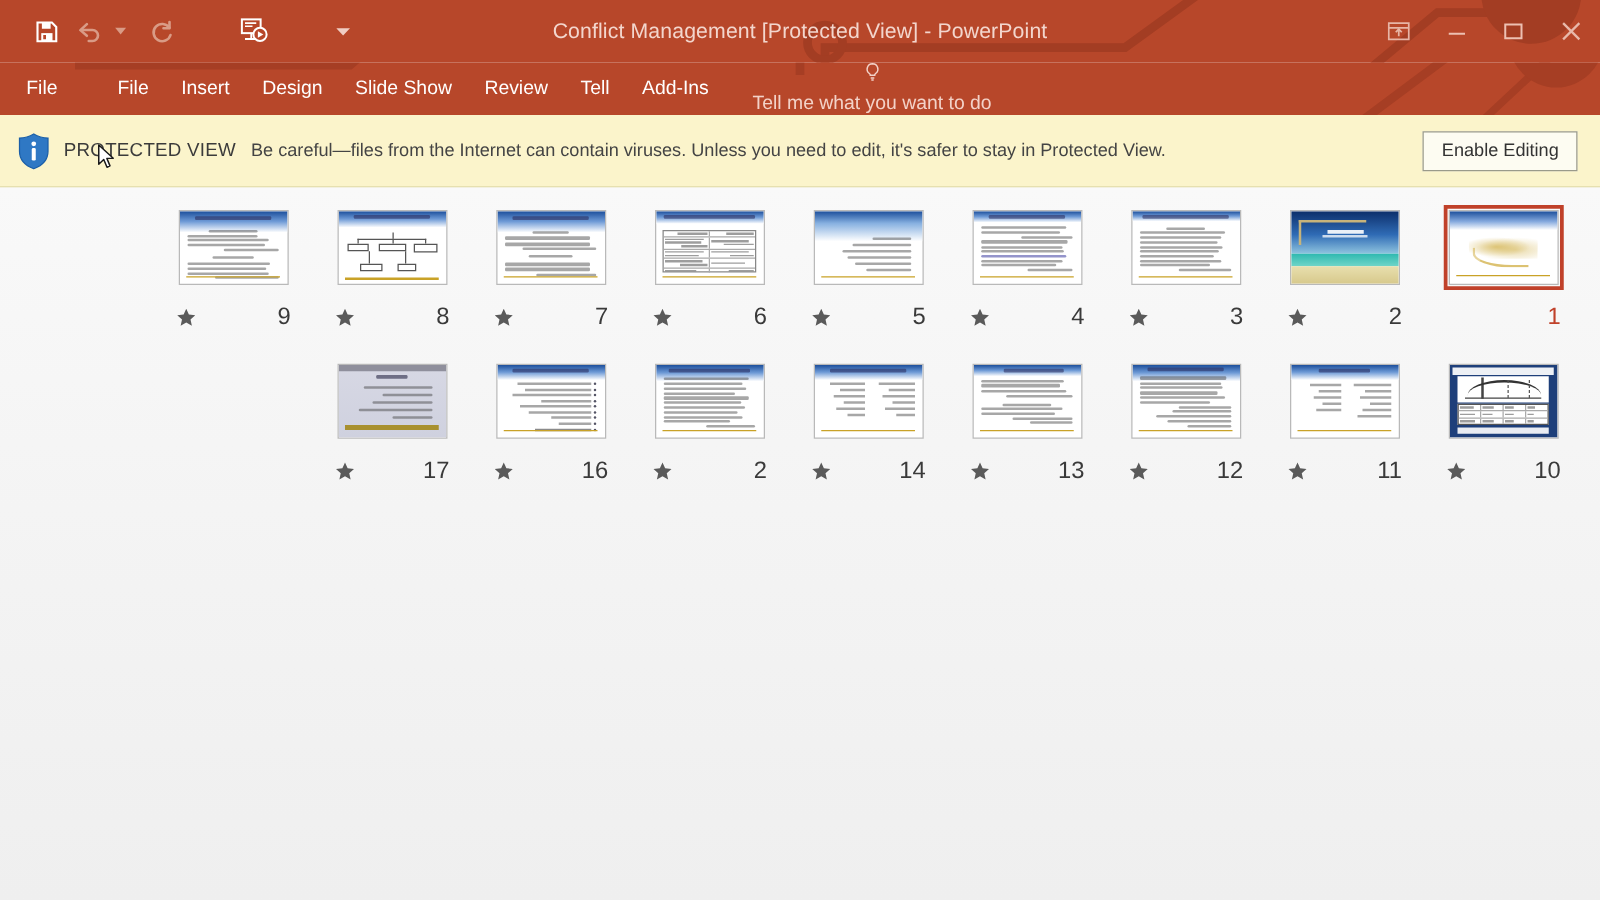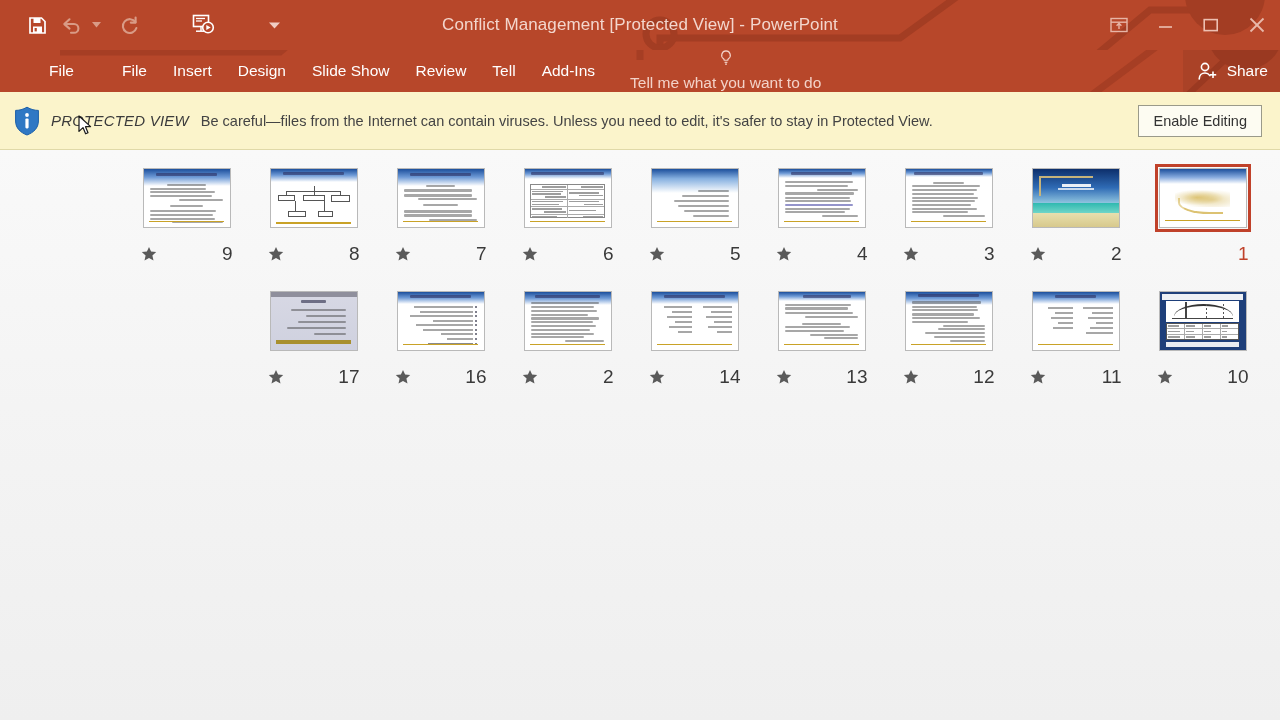--- a/index.html
+++ b/index.html
@@ -93,21 +93,21 @@
     align-items: center;
     overflow: hidden;
   }
   .rb-deco { position: absolute; inset: 0; pointer-events: none; }
   .tabs {
     display: flex;
     align-items: center;
     position: relative;
     z-index: 2;
     height: 100%;
-    padding-left: 36px;
+    padding-left: 8px;
   }
   .tab {
     font-size: 15.5px;
     color: #ffffff;
     padding: 0 13px;
     height: 100%;
     display: flex;
     align-items: center;
     white-space: nowrap;
   }
@@ -153,21 +153,20 @@
     flex: 0 0 auto;
     position: relative;
   }
   .pv-shield { width: 30px; display:flex; align-items:center; justify-content:center; margin-right: 9px;}
   .pv-title {
     font-size: 15px;
     color: #3b3b3b;
     letter-spacing: .2px;
     white-space: nowrap;
     margin-right: 12px;
-    font-style: italic;
   }
   .pv-msg {
     font-size: 14.5px;
     color: #444;
     line-height: 18px;
     max-width: 852px;
     flex: 1 1 auto;
   }
   .pv-btn {
     margin-left: auto;
@@ -551,29 +550,20 @@
 
     <div class="tellme">
       <svg width="16" height="20" viewBox="0 0 16 20">
         <path d="M8 1.2 a5.4 5.4 0 0 1 3.1 9.8 c-.7.5-.9 1-.9 1.8 h-4.4 c0-.8-.2-1.3-.9-1.8 A5.4 5.4 0 0 1 8 1.2 Z" fill="none" stroke="#f3d2c8" stroke-width="1.5"></path>
         <line x1="6.2" y1="15.4" x2="9.8" y2="15.4" stroke="#f3d2c8" stroke-width="1.5"></line>
         <line x1="6.8" y1="17.6" x2="9.2" y2="17.6" stroke="#f3d2c8" stroke-width="1.5"></line>
       </svg>
       <span class="tellme-label">Tell me what you want to do</span>
     </div>
 
-    <div class="share">
-      <svg width="22" height="20" viewBox="0 0 22 20">
-        <circle cx="8" cy="6" r="3.6" fill="none" stroke="#ffffff" stroke-width="1.6"></circle>
-        <path d="M2.2 18 c0-3.6 2.6-6 5.8-6 c2 0 3.8 1 4.9 2.6" fill="none" stroke="#ffffff" stroke-width="1.6" stroke-linecap="round"></path>
-        <line x1="16" y1="10.5" x2="16" y2="17" stroke="#ffffff" stroke-width="1.6"></line>
-        <line x1="12.8" y1="13.8" x2="19.2" y2="13.8" stroke="#ffffff" stroke-width="1.6"></line>
-      </svg>
-      <span class="share-label">Share</span>
-    </div>
   </div>
 
   <div class="pvbar">
     <div class="pv-shield">
       <svg width="26" height="30" viewBox="0 0 26 30">
         <path d="M13 1.2 C9 3.6 5 4.4 1.6 4.4 V15 c0 7.2 5 11.6 11.4 14 c6.4-2.4 11.4-6.8 11.4-14 V4.4 C21 4.4 17 3.6 13 1.2 Z" fill="#2f78c4" stroke="#1a5ea8" stroke-width="1"></path>
         <circle cx="13" cy="9" r="1.9" fill="#ffffff"></circle>
         <rect x="11.4" y="12.4" width="3.2" height="10" rx="1.1" fill="#ffffff"></rect>
       </svg>
     </div>

